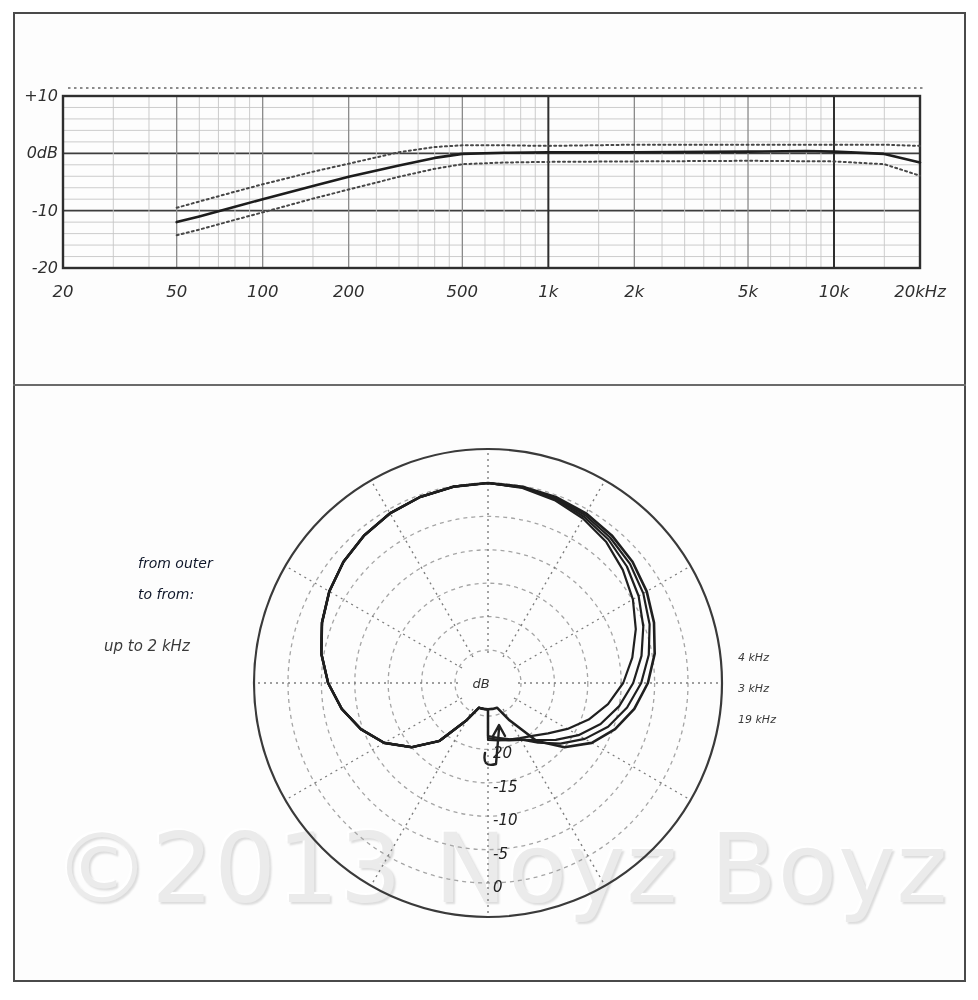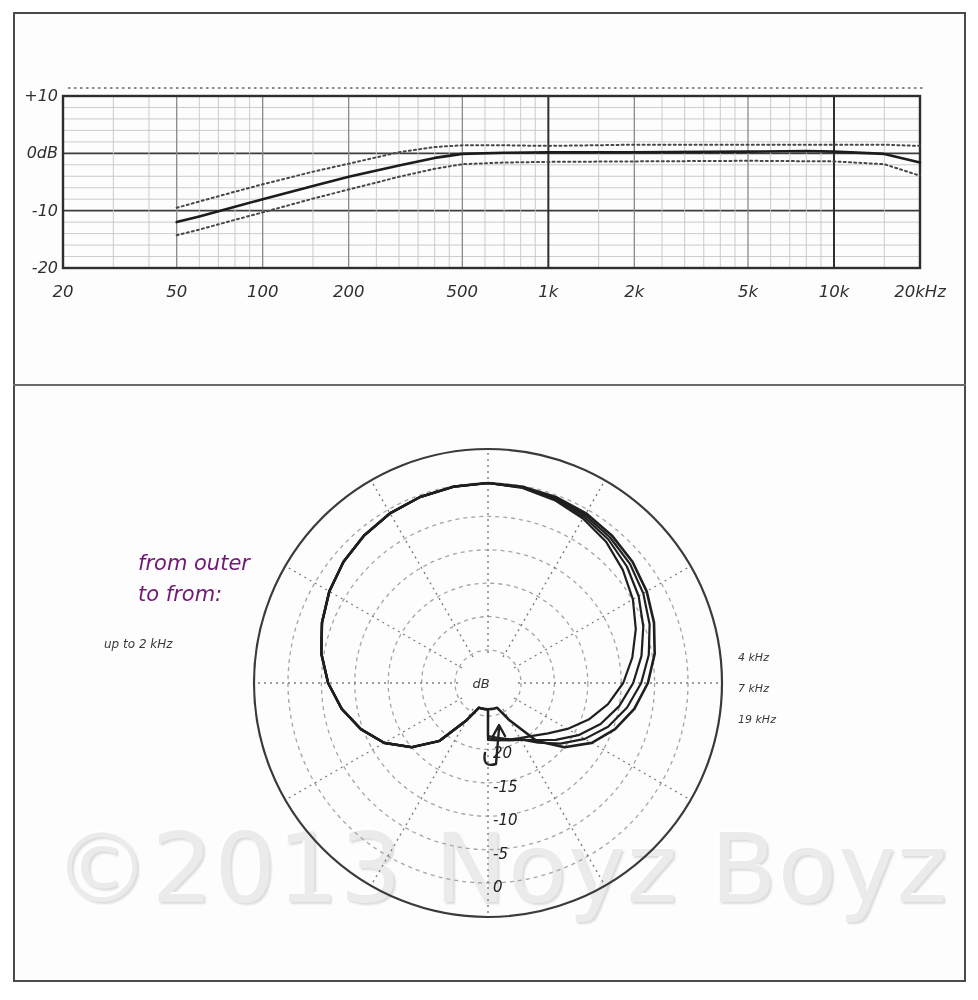--- a/index.html
+++ b/index.html
@@ -6,23 +6,23 @@
   body{width:978px;height:1000px;overflow:hidden;font-family:"DejaVu Sans",sans-serif;}
   .page{position:relative;width:978px;height:1000px;background:#ffffff;}
   .frame{position:absolute;left:13px;top:12px;width:953px;height:970px;
          border:2px solid #4a4a4a;background:#fdfdfd;box-sizing:border-box;}
   .divider{position:absolute;left:13px;top:384px;width:953px;height:2px;background:#6b6b6b;}
   .watermark{position:absolute;left:0;top:816px;width:978px;text-align:center;
              font-size:97px;line-height:1.1;color:#ebebeb;letter-spacing:1px;white-space:nowrap;
              text-shadow:-2px -2px 1px #ffffff, 2px 2px 2px #dcdcdc;padding-left:12px;}
   #charts{position:absolute;left:0;top:0;}
   #charts text{font-family:"DejaVu Sans",sans-serif;font-style:italic;}
-  .annot-left{position:absolute;left:138px;top:548px;font-style:italic;font-size:21px;
-              color:#701a75;line-height:31px;}
-  .annot-main{position:absolute;left:104px;top:637px;font-style:italic;font-size:12px;color:#3a3a3a;}
+  .annot-left{position:absolute;left:138px;top:548px;font-style:italic;font-size:14px;
+              color:#0f172a;line-height:31px;}
+  .annot-main{position:absolute;left:104px;top:637px;font-style:italic;font-size:15px;color:#3a3a3a;}
   .labels-right{position:absolute;left:738px;top:642px;width:82px;text-align:left;
                 font-style:italic;font-size:11px;color:#3a3a3a;line-height:31px;}
 </style>
 </head>
 <body>
 
 <div class="page">
   <div class="frame"></div>
   <div class="divider"></div>
   <div class="watermark" style="color: rgb(235, 235, 235);">©2013 Noyz Boyz</div>
@@ -132,16 +132,16 @@
       </g>
   </svg>
 
   <div class="annot-left" id="annot-left">
       <div>from outer</div>
       <div>to from:</div>
     </div>
   <div class="annot-main">up to 2 kHz</div>
   <div class="labels-right" id="labels-right">
       <div>4 kHz</div>
-      <div>7 kHz</div>
+      <div>3 kHz</div>
       <div>19 kHz</div>
     </div>
 </div>
 
 </body></html>

